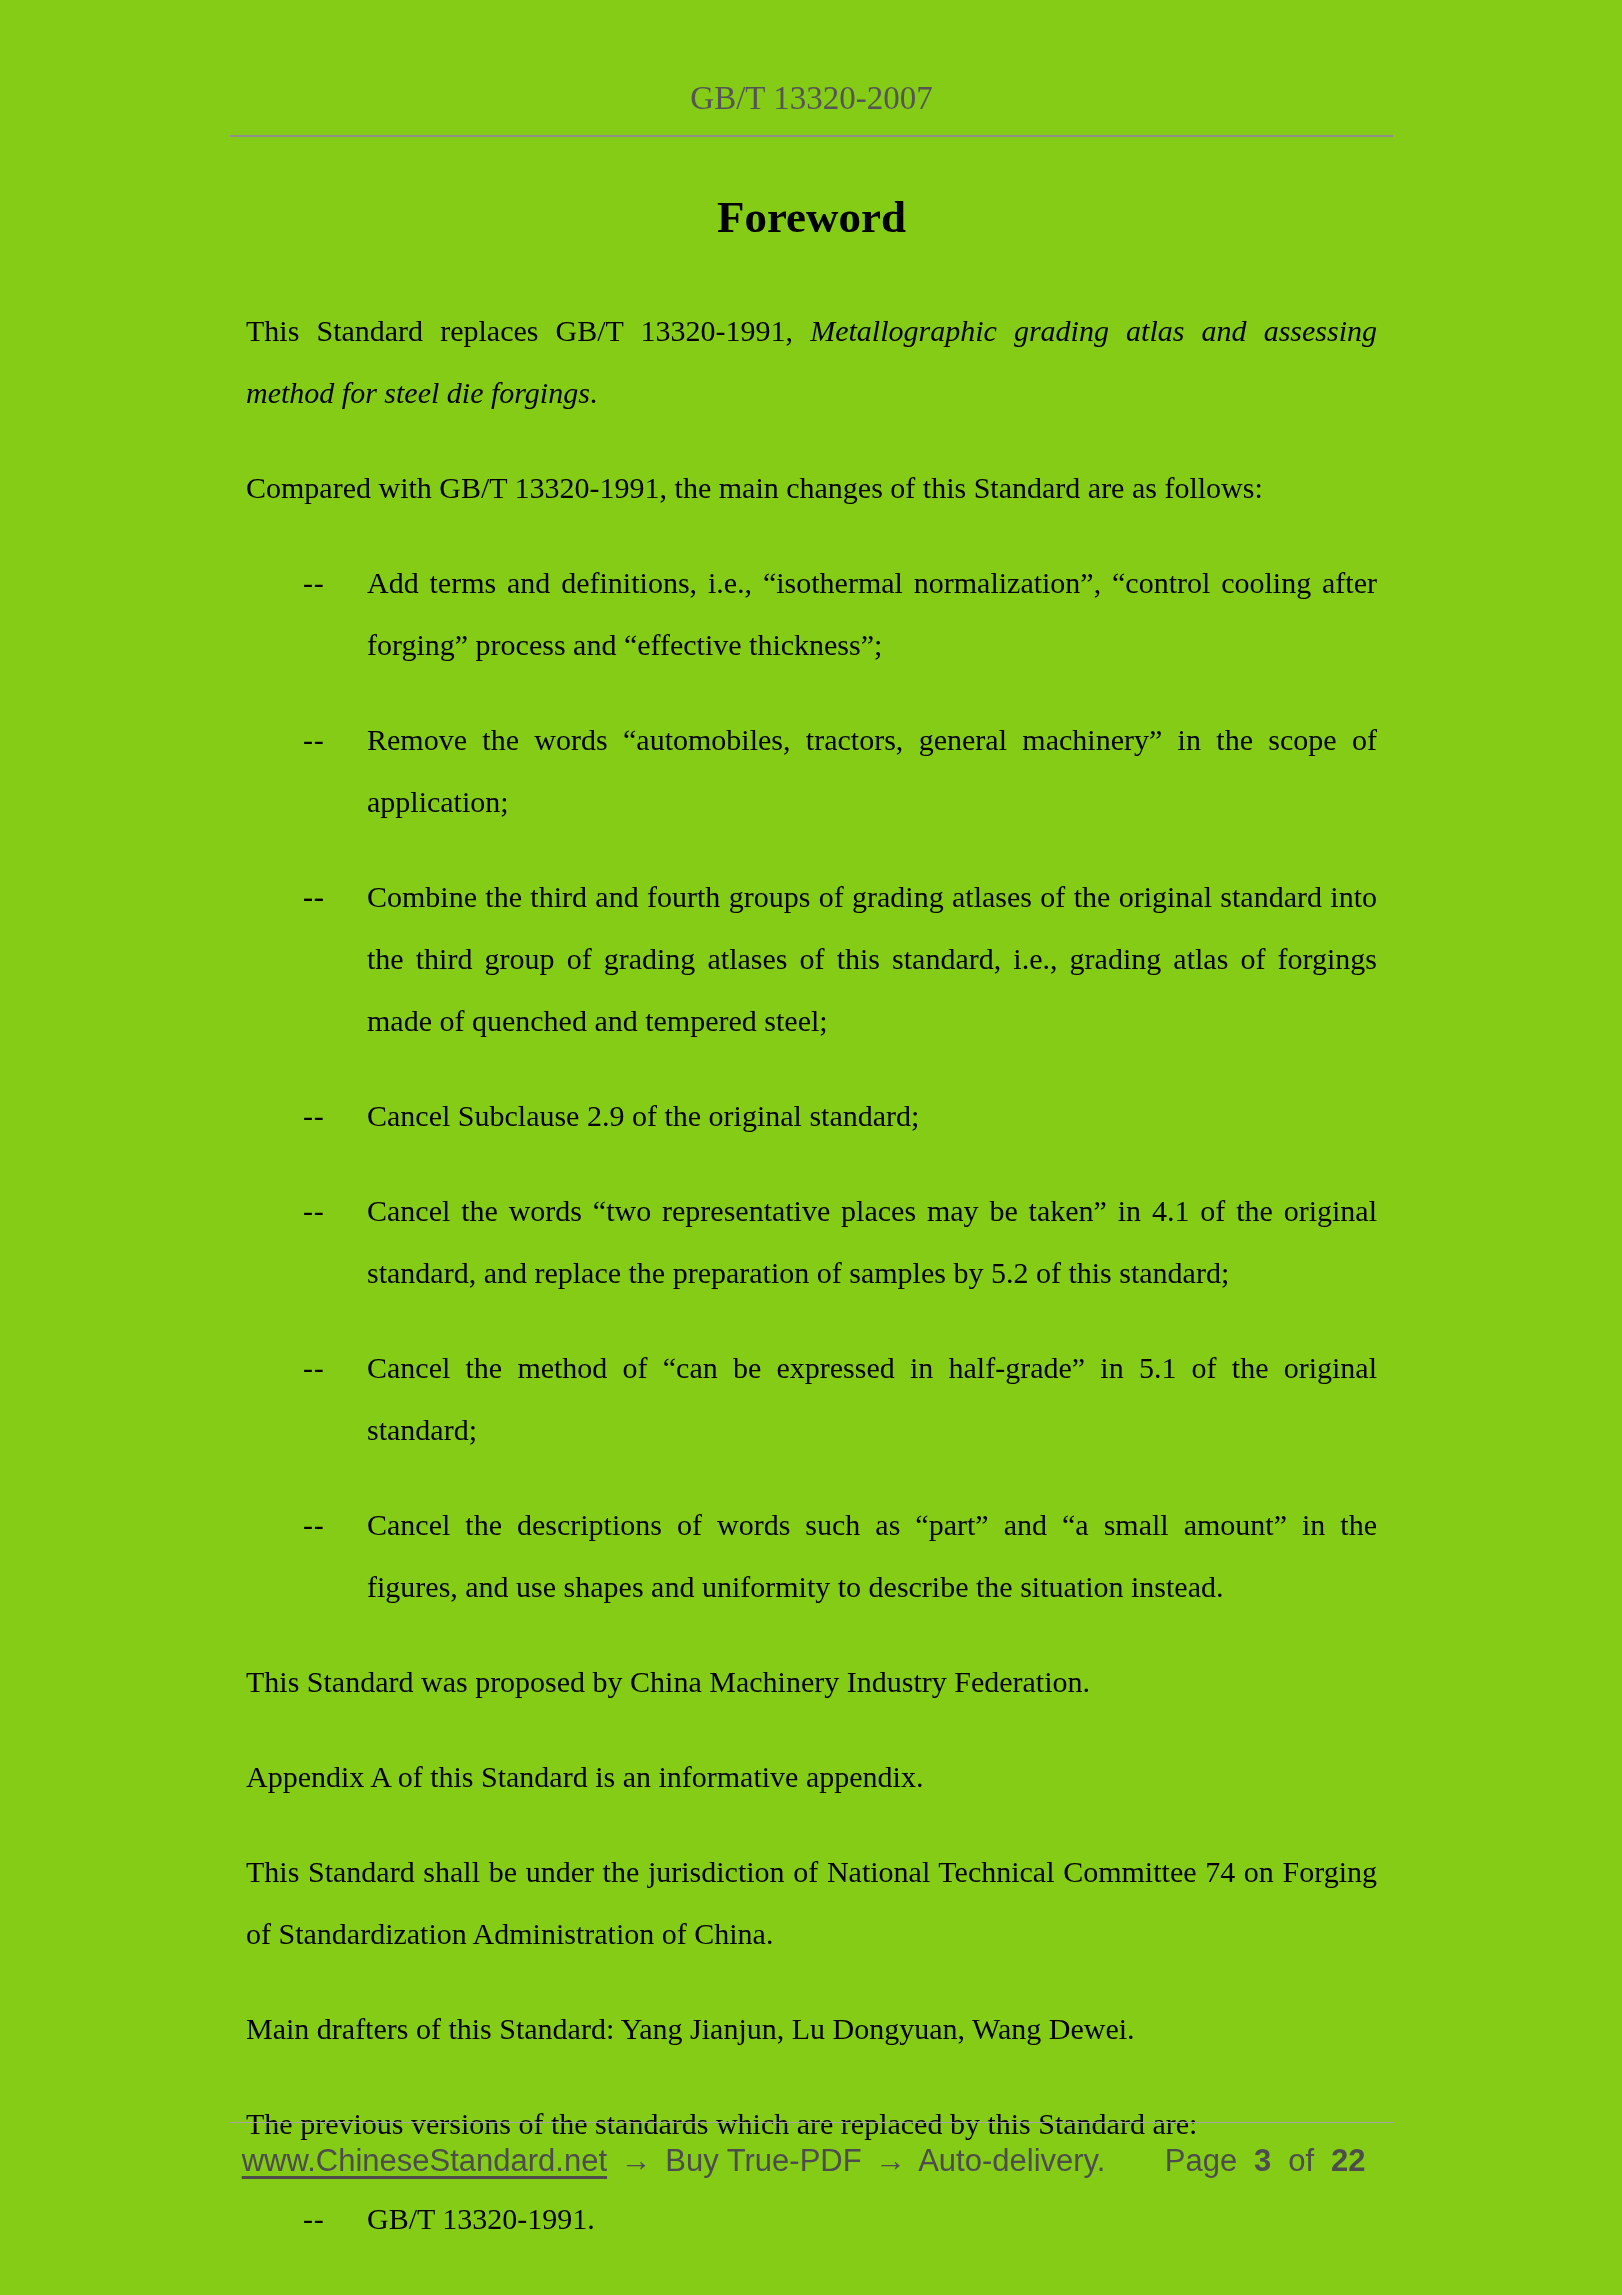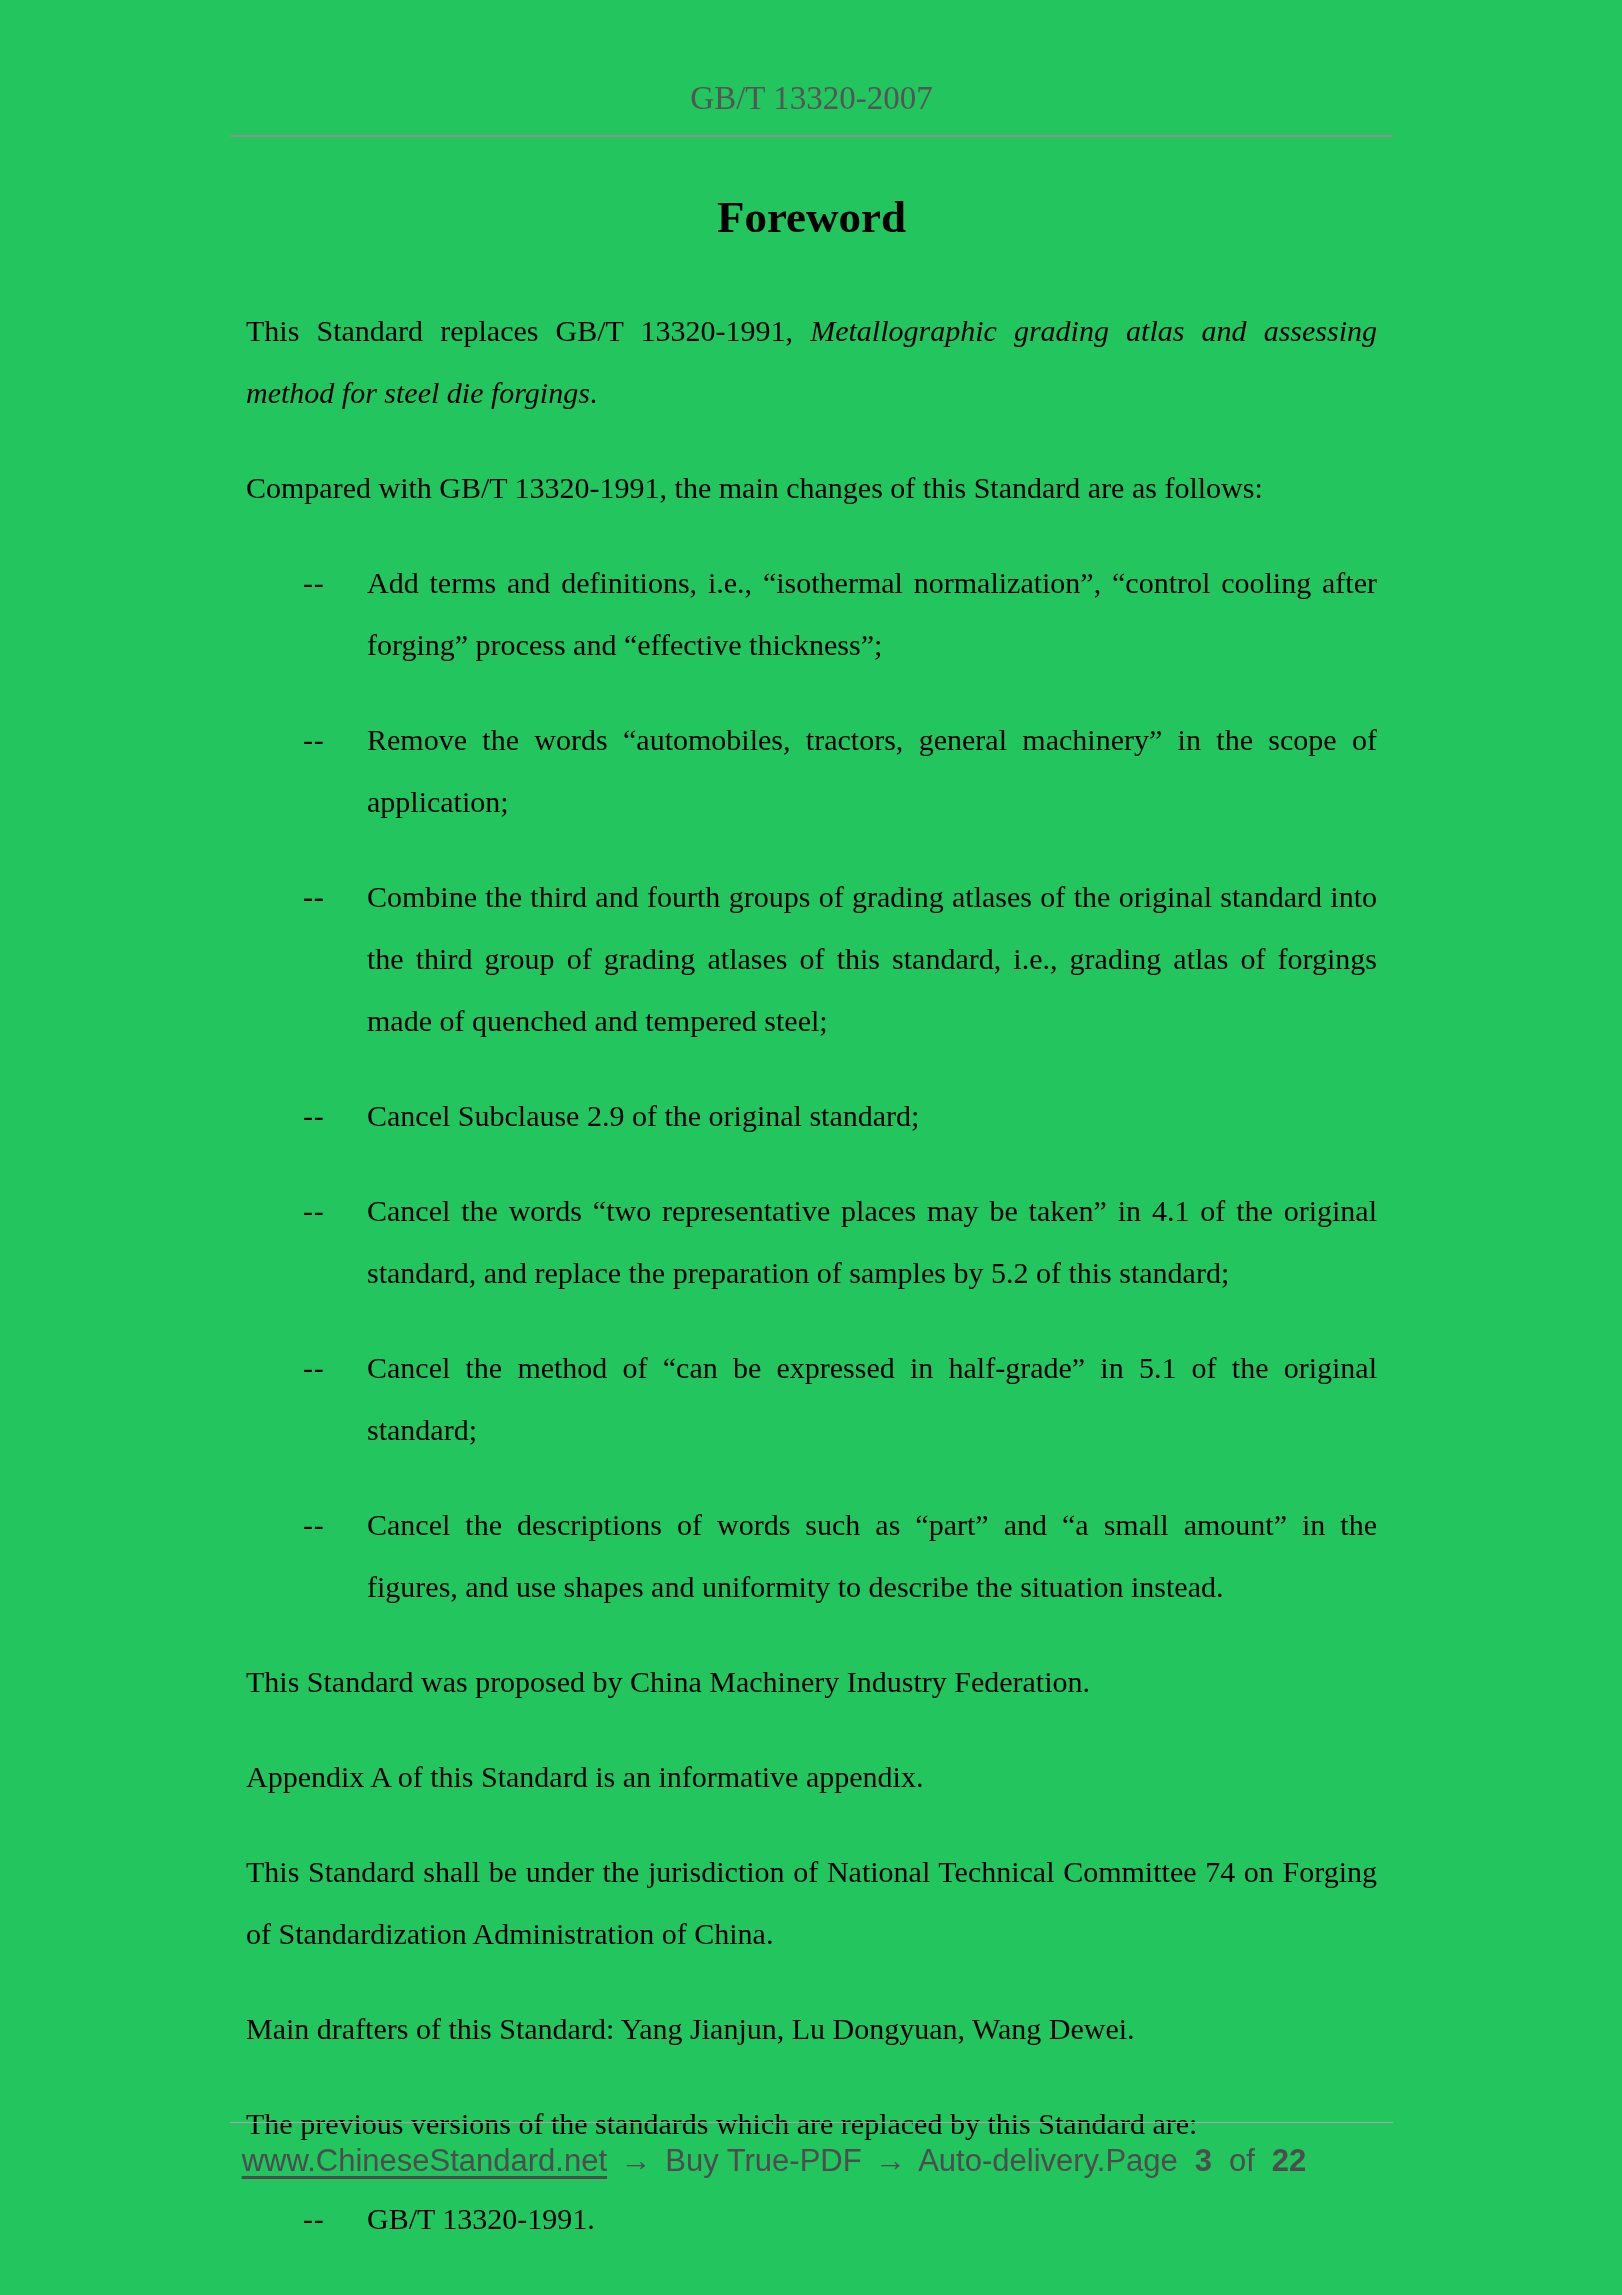--- a/index.html
+++ b/index.html
@@ -1,20 +1,20 @@
 <!DOCTYPE html>
 <html style="font-size:13.3px"><head>
 <meta charset="utf-8">
 <style>
   html, body { margin: 0; padding: 0; background: #ffffff; }
   .page {
     position: relative;
     width: 1623px;
     height: 2295px;
-    background: #22c55e;
+    background: #84cc16;
     font-family: "Liberation Serif", "DejaVu Serif", serif;
     color: #000000;
     overflow: hidden;
   }
   .doc-header {
     padding-top: 75px;
     text-align: center;
     font-size: 33px;
     line-height: 47px;
     color: #555555;
@@ -60,20 +60,21 @@
   .italic { font-style: italic; }
   .footer {
     position: absolute;
     left: 230px;
     right: 230px;
     top: 2122px;
     border-top: 1.7px solid #a6a6a6;
   }
   .footer-inner {
     display: flex;
+    justify-content: space-between;
     align-items: baseline;
     padding: 18.3px 27.5px 0 11.7px;
     font-family: "Liberation Sans", "DejaVu Sans", sans-serif;
     font-size: 31px;
     line-height: 40px;
     color: #4d4d4d;
   }
   .footer a.site-link {
     color: #4d4d4d;
     text-decoration: underline;

